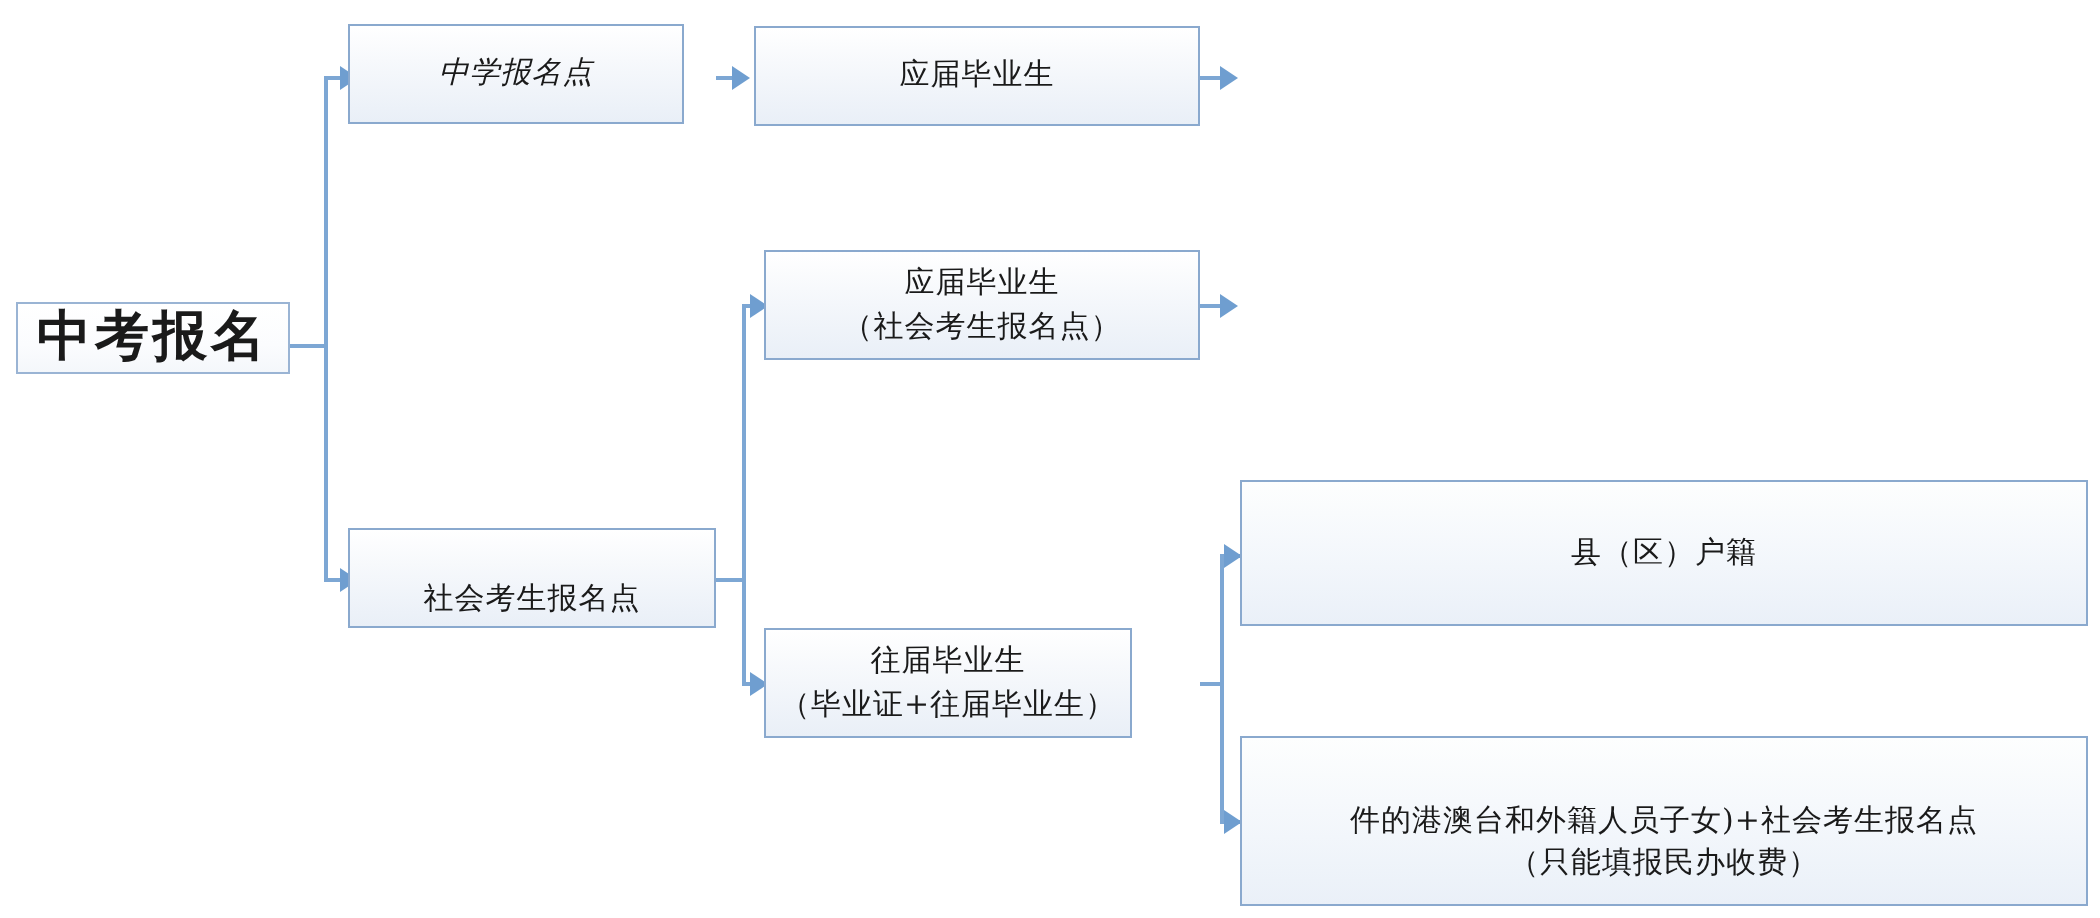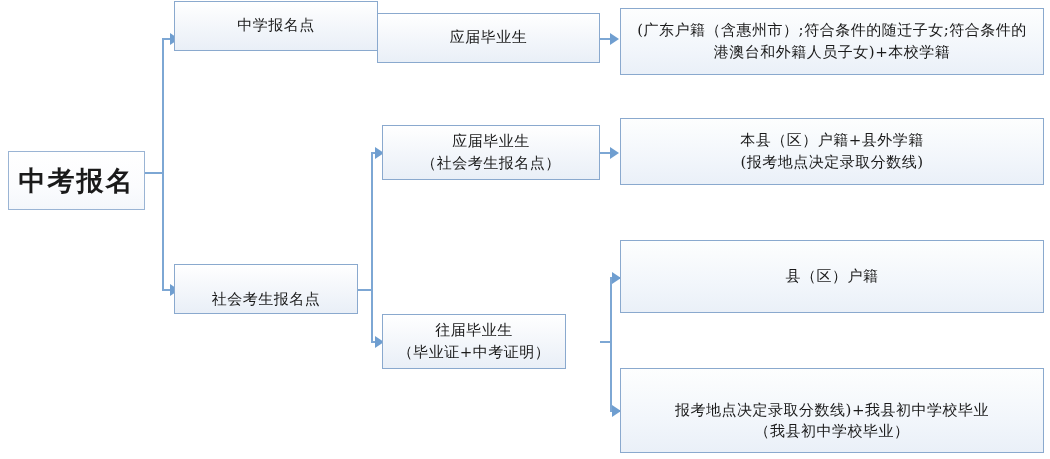--- a/index.html
+++ b/index.html
@@ -93,25 +93,25 @@
 
   <div class="ln h" style="left:600px;top:341px;width:12px;"></div>
   <div class="ln v" style="left:610px;top:277px;height:134px;"></div>
 
   <div class="ln h" style="left:610px;top:277px;width:10px;"></div>
   <div class="arrow" style="left:612px;top:272px;"></div>
 
   <div class="ln h" style="left:610px;top:410px;width:10px;"></div>
   <div class="arrow" style="left:612px;top:405px;"></div>
 
-  <div class="node" id="node-root" style="left:8px;top:151px;width:137px;height:59px;">
+  <div class="node" id="node-root" style="left:8px;top:151px;width:137px;height:36px;">
     <span class="txt">中考报名</span>
   </div>
 
-  <div class="node" style="left:174px;top:1px;width:204px;height:50px;">
+  <div class="node" style="left:174px;top:12px;width:168px;height:50px;font-style:italic;">
     <span class="txt">中学报名点</span>
   </div>
 
   <div class="node" style="left:174px;top:264px;width:184px;height:50px;align-items:flex-end;">
     <span class="txt">社会考生报名点</span>
   </div>
 
   <div class="node" style="left:377px;top:13px;width:223px;height:50px;">
     <span class="txt">应届毕业生</span>
   </div>
@@ -119,40 +119,31 @@
   <div class="node" style="left:382px;top:125px;width:218px;height:55px;">
     <span class="txt">
       <span>应届毕业生</span><br>
       <span>（社会考生报名点）</span>
     </span>
   </div>
 
   <div class="node" style="left:382px;top:314px;width:184px;height:55px;">
     <span class="txt">
       <span>往届毕业生</span><br>
-      <span>（毕业证+中考证明）</span>
+      <span>（毕业证+往届毕业生）</span>
     </span>
   </div>
 
-  <div class="node plain" style="left:620px;top:8px;width:424px;height:67px;">
-    <span class="txt" style="padding:0 6px;">(广东户籍（含惠州市）;符合条件的随迁子女;符合条件的港澳台和外籍人员子女)+本校学籍</span>
-  </div>
 
-  <div class="node plain" style="left:620px;top:118px;width:424px;height:67px;">
-    <span class="txt">
-      <span>本县（区）户籍+县外学籍</span><br>
-      <span>(报考地点决定录取分数线)</span>
-    </span>
-  </div>
 
   <div class="node plain" style="left:620px;top:240px;width:424px;height:73px;">
     <span class="txt">县（区）户籍</span>
   </div>
 
   <div class="node plain" style="left:620px;top:368px;width:424px;height:85px;">
     <span class="txt">
       <br>
-      <span>报考地点决定录取分数线)+我县初中学校毕业</span><br>
-      <span>（我县初中学校毕业）</span>
+      <span>件的港澳台和外籍人员子女)+社会考生报名点</span><br>
+      <span>（只能填报民办收费）</span>
     </span>
   </div>
 
 </div>
 
 </body></html>

